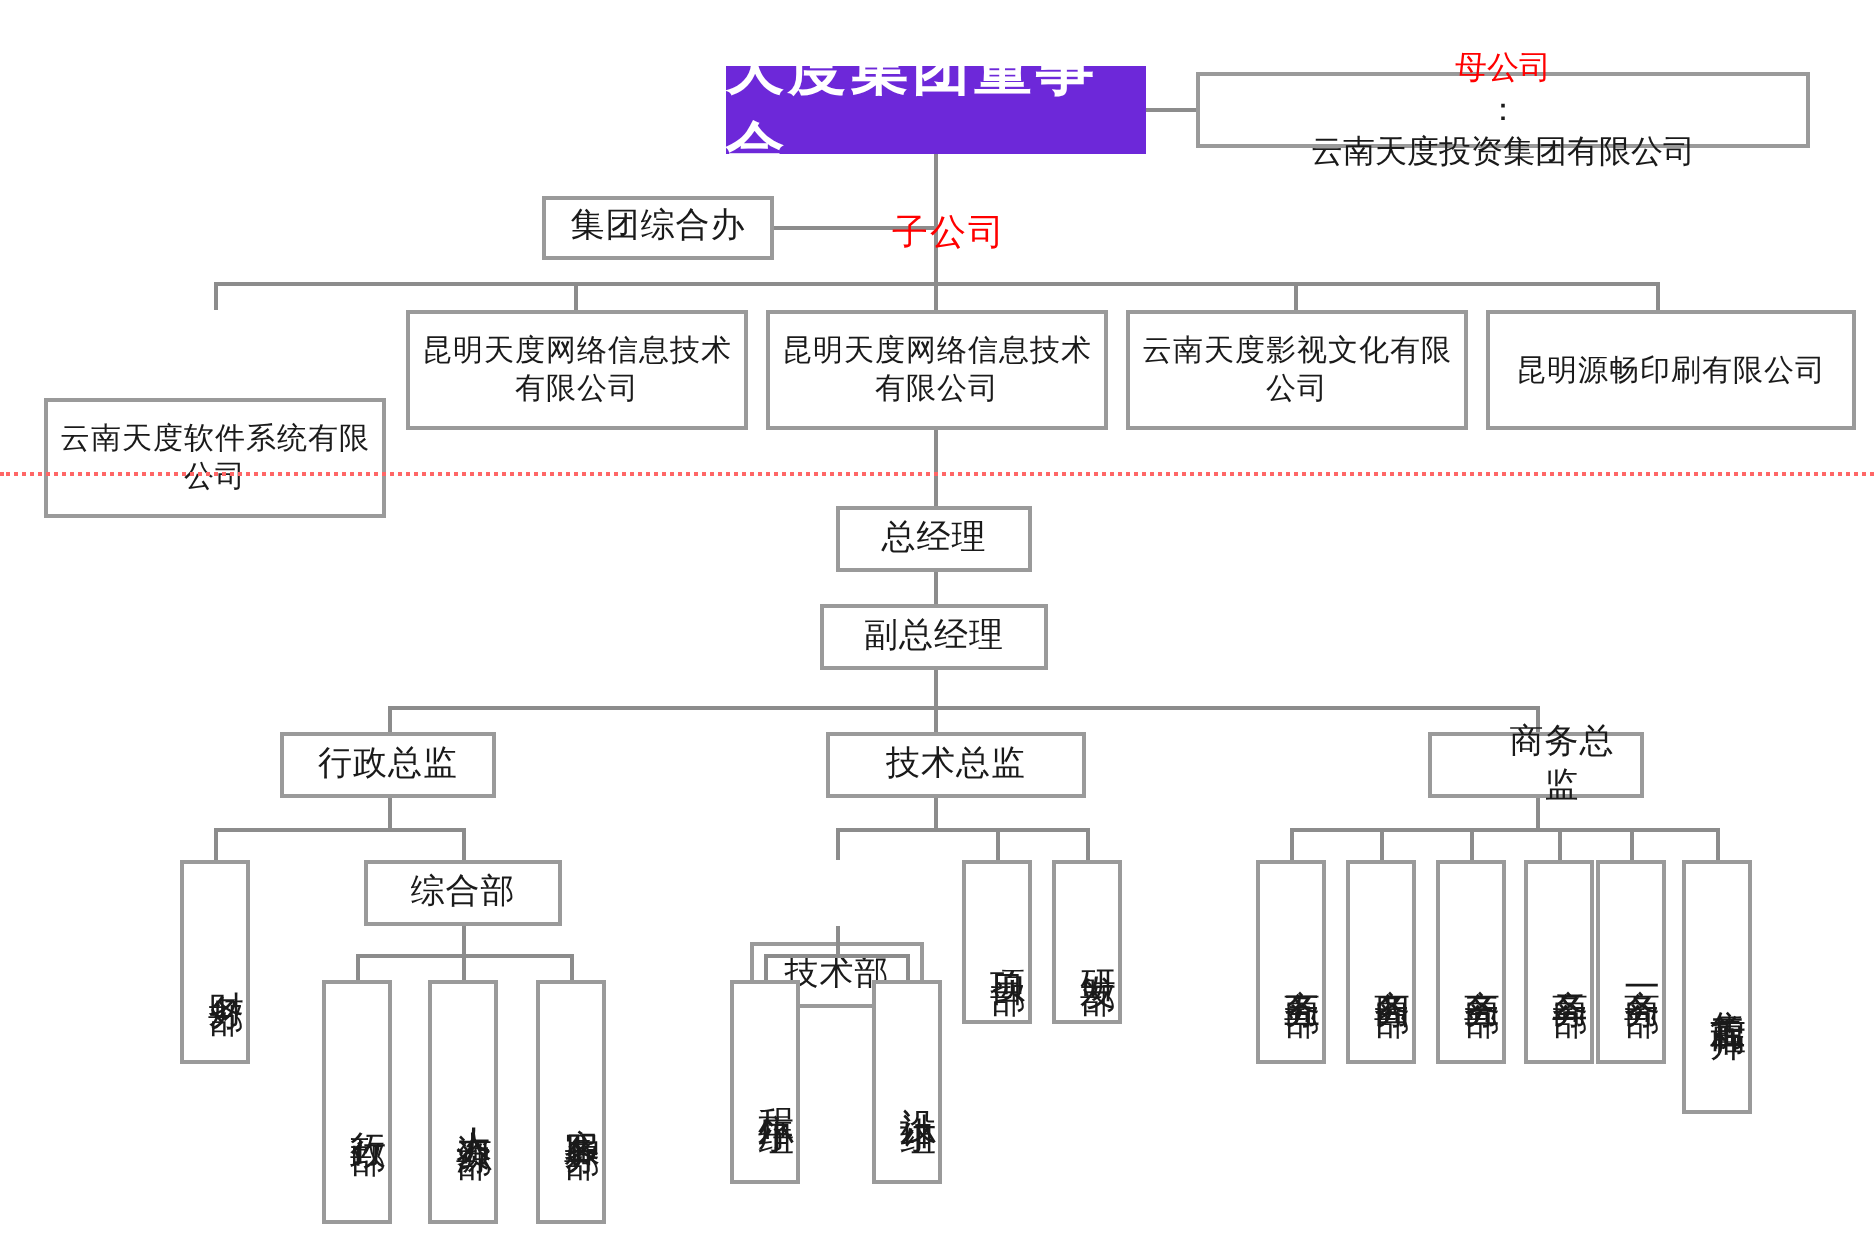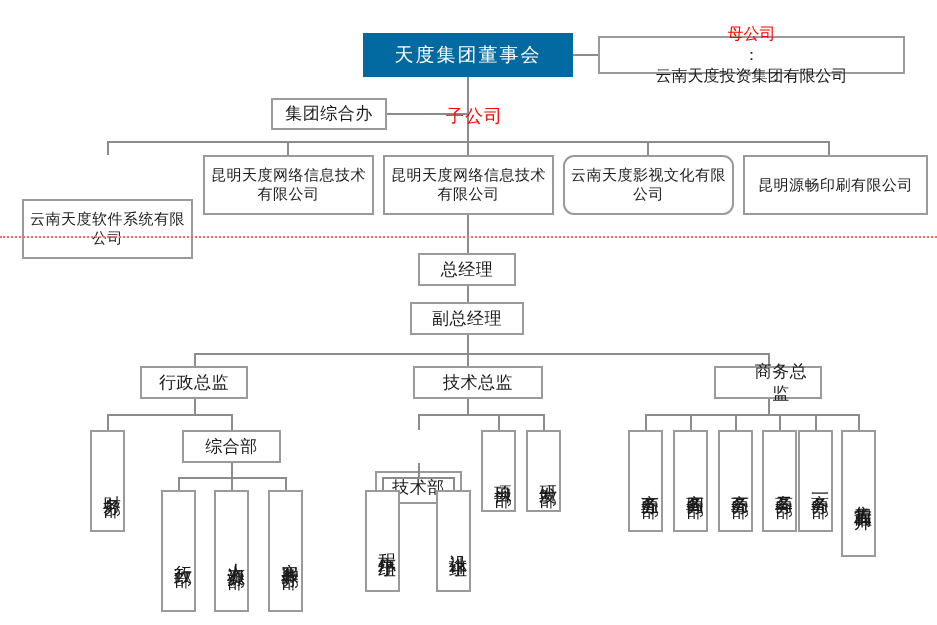--- a/index.html
+++ b/index.html
@@ -42,28 +42,29 @@
     font-size: 18px;
     letter-spacing: 2px;
     align-items: flex-start;
     justify-content: center;
     padding-top: 5px;
   }
 
   
   .board {
     position: absolute;
-    background: #0369a1;
+    background: #6d28d9;
     color: #ffffff;
     display: flex;
     align-items: center;
     justify-content: center;
-    font-size: 19px;
+    font-size: 29px;
     letter-spacing: 2px;
     border: none;
+    font-weight: bold;
   }
 
   
   .legend-box {
     position: absolute;
     border: 2px solid #9a9a9a;
     background: #ffffff;
     display: flex;
     align-items: center;
     justify-content: center;
@@ -114,21 +115,21 @@
 
   <div class="vline" style="left:107px; top:141px; height:14px;"></div>
   <div class="vline" style="left:287px; top:141px; height:14px;"></div>
   <div class="vline" style="left:467px; top:141px; height:14px;"></div>
   <div class="vline" style="left:647px; top:141px; height:14px;"></div>
   <div class="vline" style="left:828px; top:141px; height:14px;"></div>
 
   <div class="box h small" style="left:22px; top:155px; width:171px; height:60px;margin-top:44px;">云南天度软件系统有限公司</div>
   <div class="box h small" style="left:203px; top:155px; width:171px; height:60px;">昆明天度网络信息技术有限公司</div>
   <div class="box h small" style="left:383px; top:155px; width:171px; height:60px;">昆明天度网络信息技术有限公司</div>
-  <div class="box h small" style="left:563px; top:155px; width:171px; height:60px;border-radius:11px;">云南天度影视文化有限公司</div>
+  <div class="box h small" style="left:563px; top:155px; width:171px; height:60px;">云南天度影视文化有限公司</div>
   <div class="box h small" style="left:743px; top:155px; width:185px; height:60px;">昆明源畅印刷有限公司</div>
 
   <div class="vline" style="left:467px; top:215px; height:39px;"></div>
 
   <div class="divider" style="top:236px;"></div>
 
   <div class="box h" style="left:418px; top:253px; width:98px; height:33px;">总经理</div>
 
   <div class="vline" style="left:467px; top:286px; height:16px;"></div>
 

